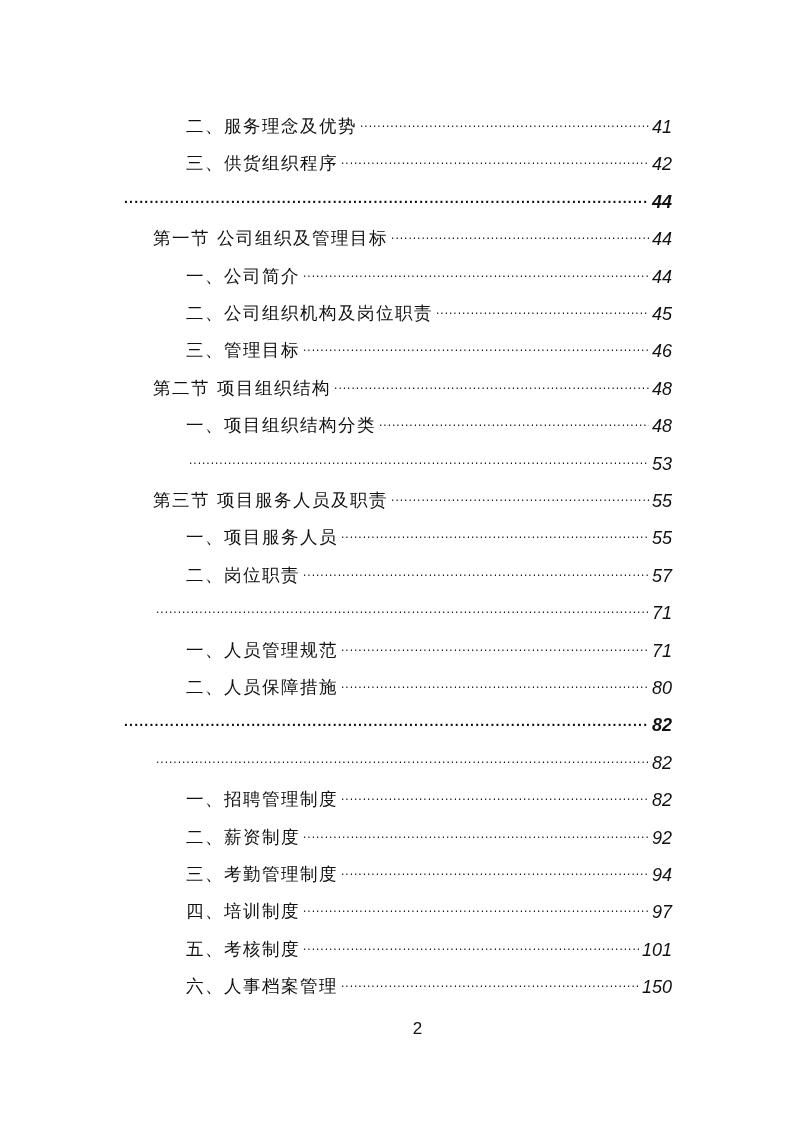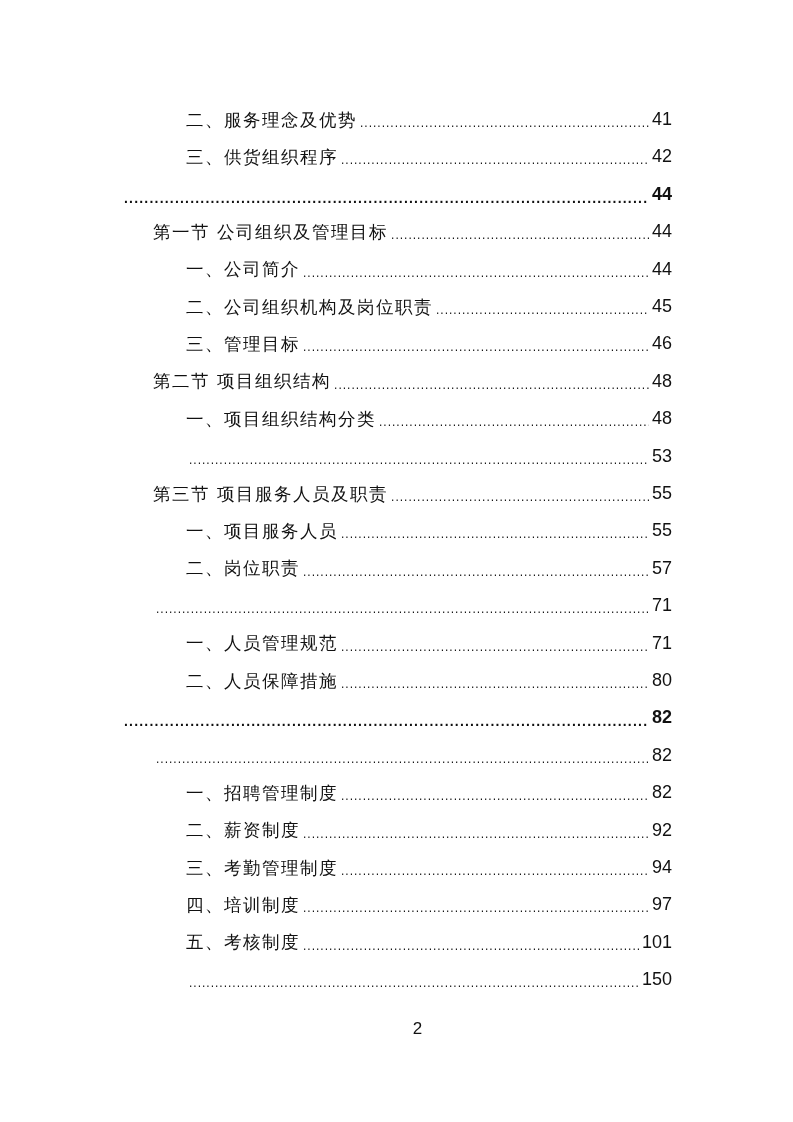--- a/index.html
+++ b/index.html
@@ -1,31 +1,31 @@
 <!DOCTYPE html>
 <html><head>
 <meta charset="utf-8">
 <style>
   html, body { margin:0; padding:0; background:#ffffff; }
   body { width:793px; height:1122px; position:relative; overflow:hidden;
          font-family:"DejaVu Sans", "Liberation Sans", sans-serif; color:#111; }
   .toc { position:absolute; left:0; top:101px; width:793px; }
-  .row { position:absolute; height:37px; display:flex; align-items:center;
+  .row { position:absolute; height:37px; display:flex; align-items:flex-end;
          right:121px; font-size:17.5px; }
   .row.lvl0 { left:121px; font-weight:bold; font-size:18px; }
   .row.lvl1 { left:153px; }
   .row.lvl2 { left:186px; }
   .label { white-space:nowrap; letter-spacing:1.5px; }
   .lvl0 .label { letter-spacing:0.5px; }
   .dots { flex:1; overflow:hidden; white-space:nowrap; margin:0 3px;
           font-family:"Liberation Sans", sans-serif; letter-spacing:1px;
           align-self:flex-end; padding-bottom:9px; line-height:1; font-size:12px; }
   .dots::after { content:"......................................................................................................................................................................................................................"; }
   .lvl0 .dots { font-weight:bold; font-size:14px; letter-spacing:1.2px; padding-bottom:8px; }
-  .page { font-family:"Liberation Sans", sans-serif; font-size:18px; white-space:nowrap; }
+  .page { font-family:"Liberation Sans", sans-serif; font-size:18px; white-space:nowrap;font-style:italic; }
   .lvl0 .page { font-weight:bold; }
   .page-number { position:absolute; top:1019px; left:0; width:793px; text-align:center;
                  font-family:"Liberation Sans", sans-serif; font-size:17px; padding-left:42px; box-sizing:border-box; }
 </style>
 </head>
 <body>
 
 <div class="toc">
   <div class="row lvl2" style="top:0px">
     <span class="label">二、服务理念及优势</span>
@@ -131,18 +131,19 @@
     <span class="label">四、培训制度</span>
     <span class="dots"></span>
     <span class="page">97</span>
   </div>
   <div class="row lvl2" style="top:822.8px">
     <span class="label">五、考核制度</span>
     <span class="dots"></span>
     <span class="page">101</span>
   </div>
   <div class="row lvl2" style="top:860.2px">
+    <span class="label">六、人事档案管理</span>
     <span class="dots"></span>
     <span class="page">150</span>
   </div>
 </div>
 
 <div class="page-number">2</div>
 
 </body></html>

